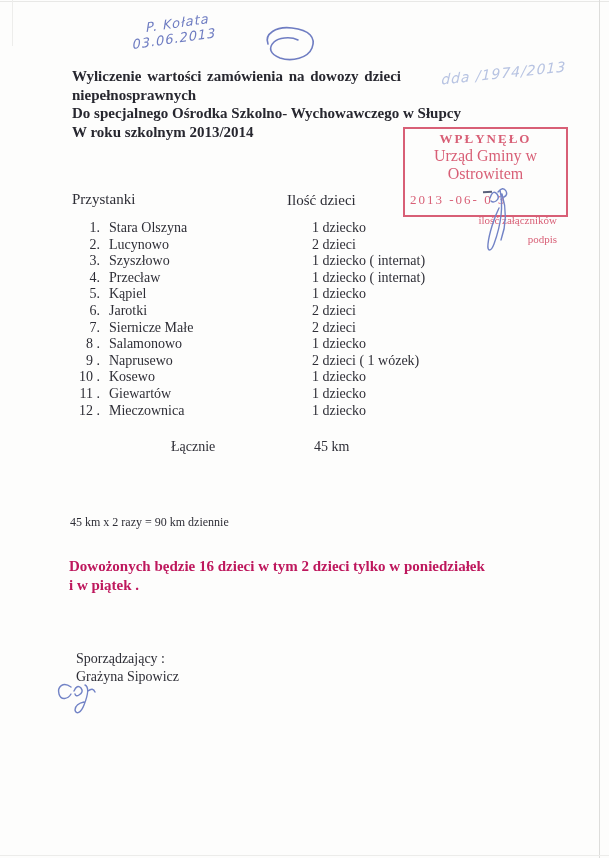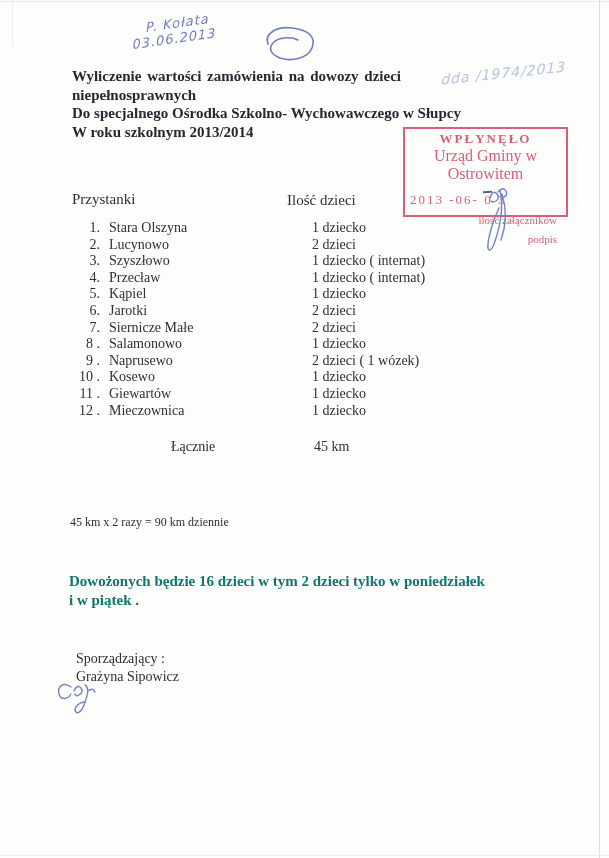--- a/index.html
+++ b/index.html
@@ -71,22 +71,22 @@
   .row .num  { display:inline-block; width:26px; text-align:right; }
   .row .name { margin-left:9px; }
   .row .cnt  { position:absolute; left:238px; top:0; }
 
   .total-label { position:absolute; left:171px; top:439px; font-size:14px; }
   .total-value { position:absolute; left:314px; top:439px; font-size:14px; }
 
   .calc-line { position:absolute; left:70px; top:483px; font-size:12px;margin-top:32px; }
 
   .statement {
-    position:absolute; left:69px; top:572px; width:500px;
-    font-size:15px; font-weight:bold; line-height:19px; color:#0f766e;
+    position:absolute; left:69px; top:557px; width:500px;
+    font-size:15px; font-weight:bold; line-height:19px; color:#be185d;
   }
 
   .prepared { position:absolute; left:76px; top:650px; font-size:14px; line-height:17.5px; }
   .initials-sign { position:absolute; left:55px; top:679px; }
 
   svg { display:block; }
 </style>
 </head>
 <body>
 

